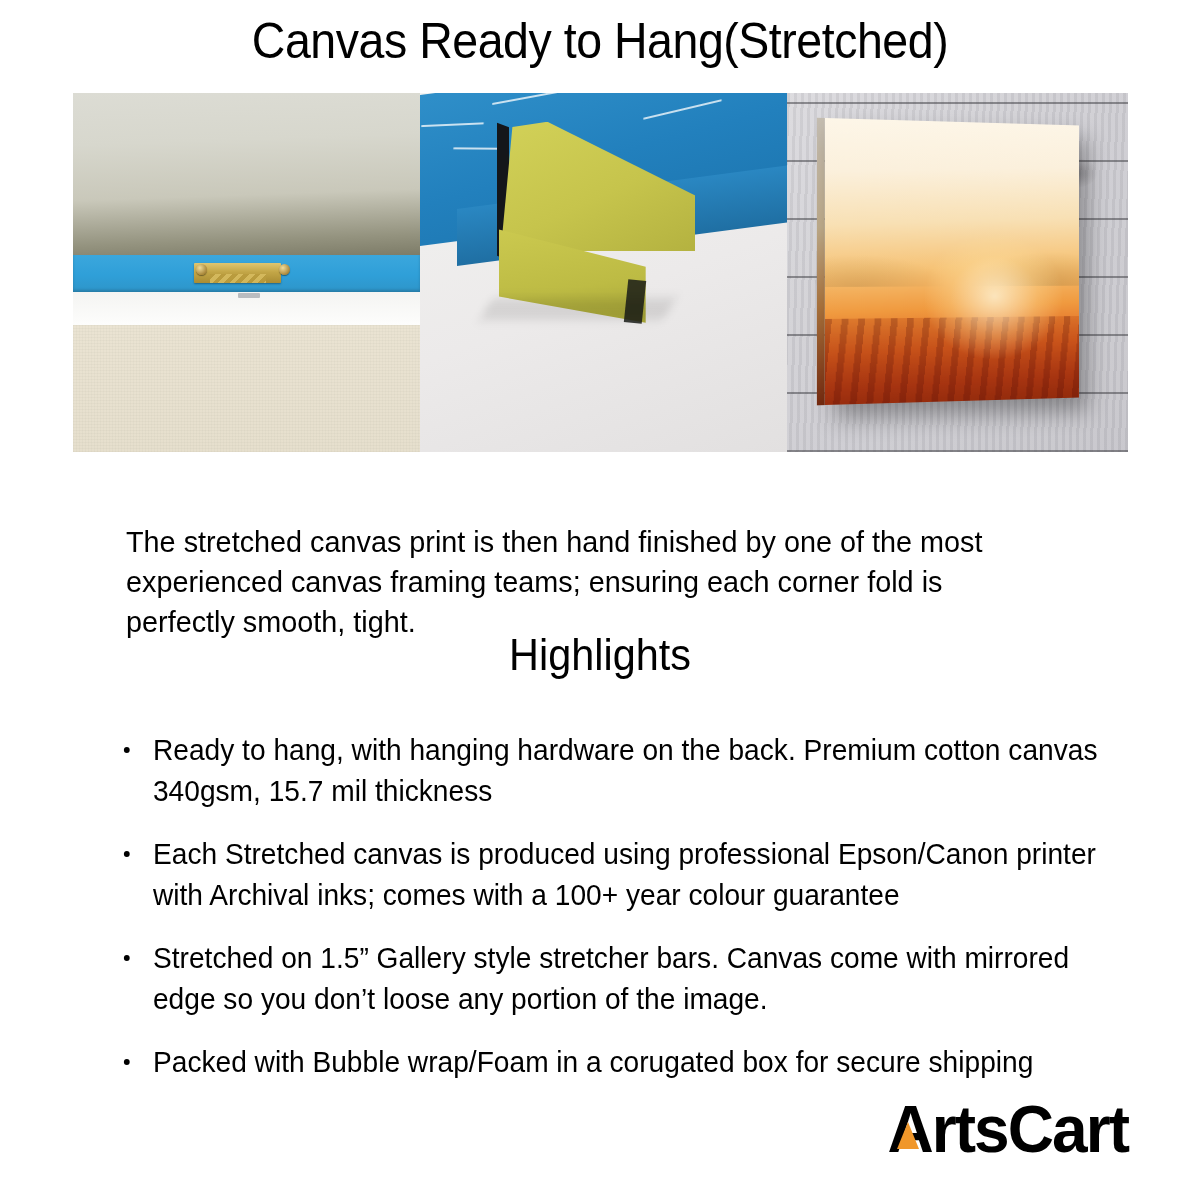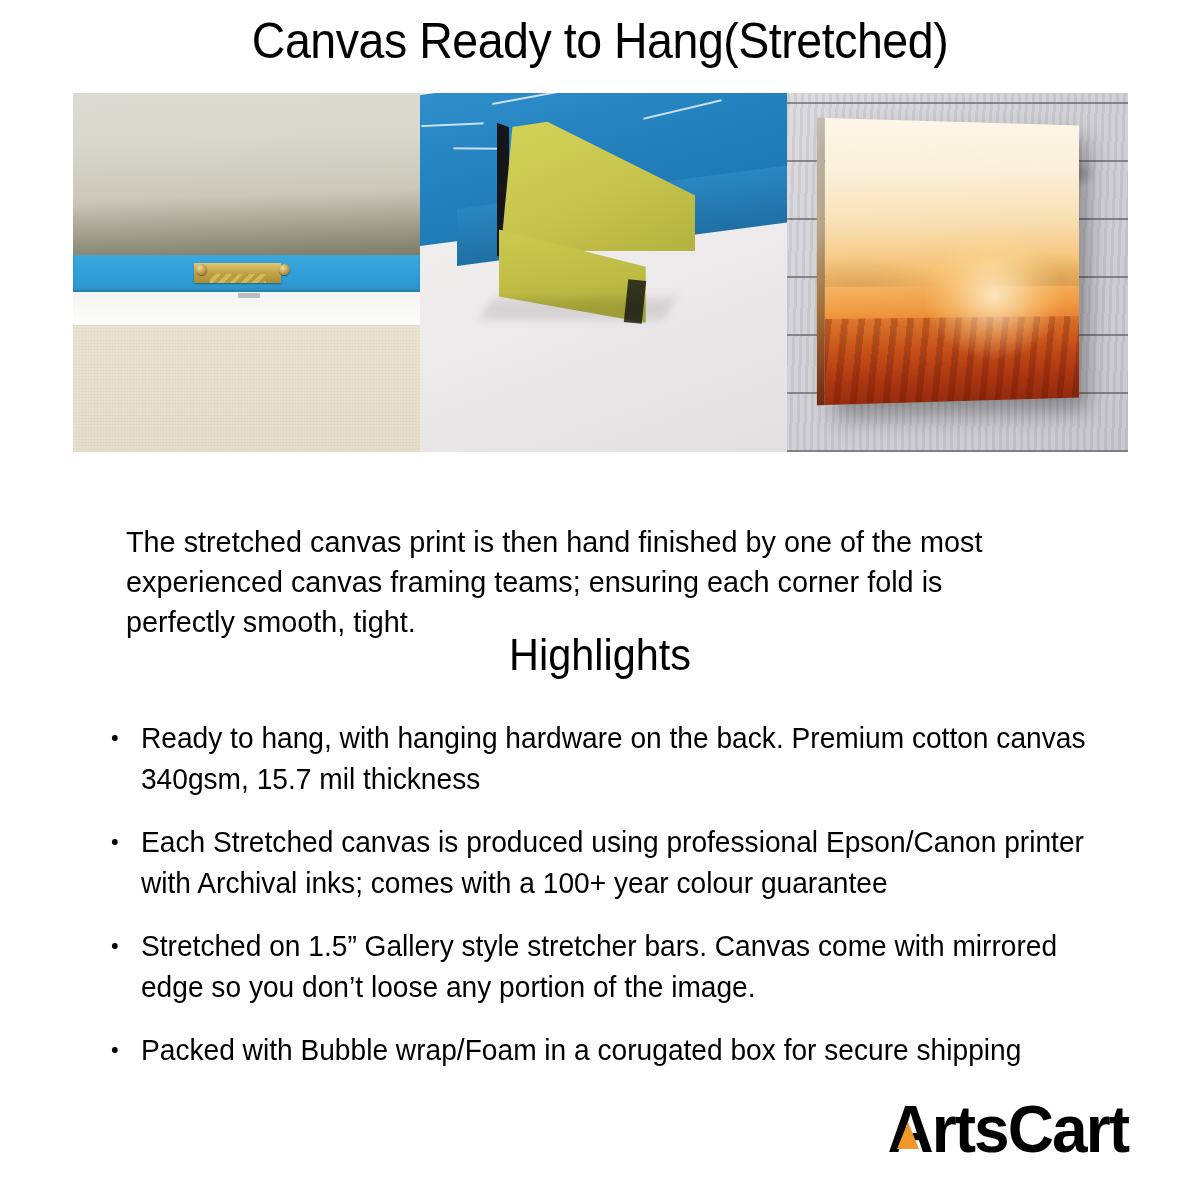--- a/index.html
+++ b/index.html
@@ -261,21 +261,21 @@
     transform: scaleX(0.92);
     transform-origin: center top;
   }
 
   
   .bullets {
     position: absolute;
     left: 104px;
     top: 714px;
     width: 1010px;
-    margin: 4px;
+    margin: 16px;
     padding: 0;
     list-style: none;
   }
   .bullets li {
     position: relative;
     padding-left: 34px;
     margin-bottom: 22px;
     font-size: 29px;
     line-height: 41px;
     font-weight: 400;

